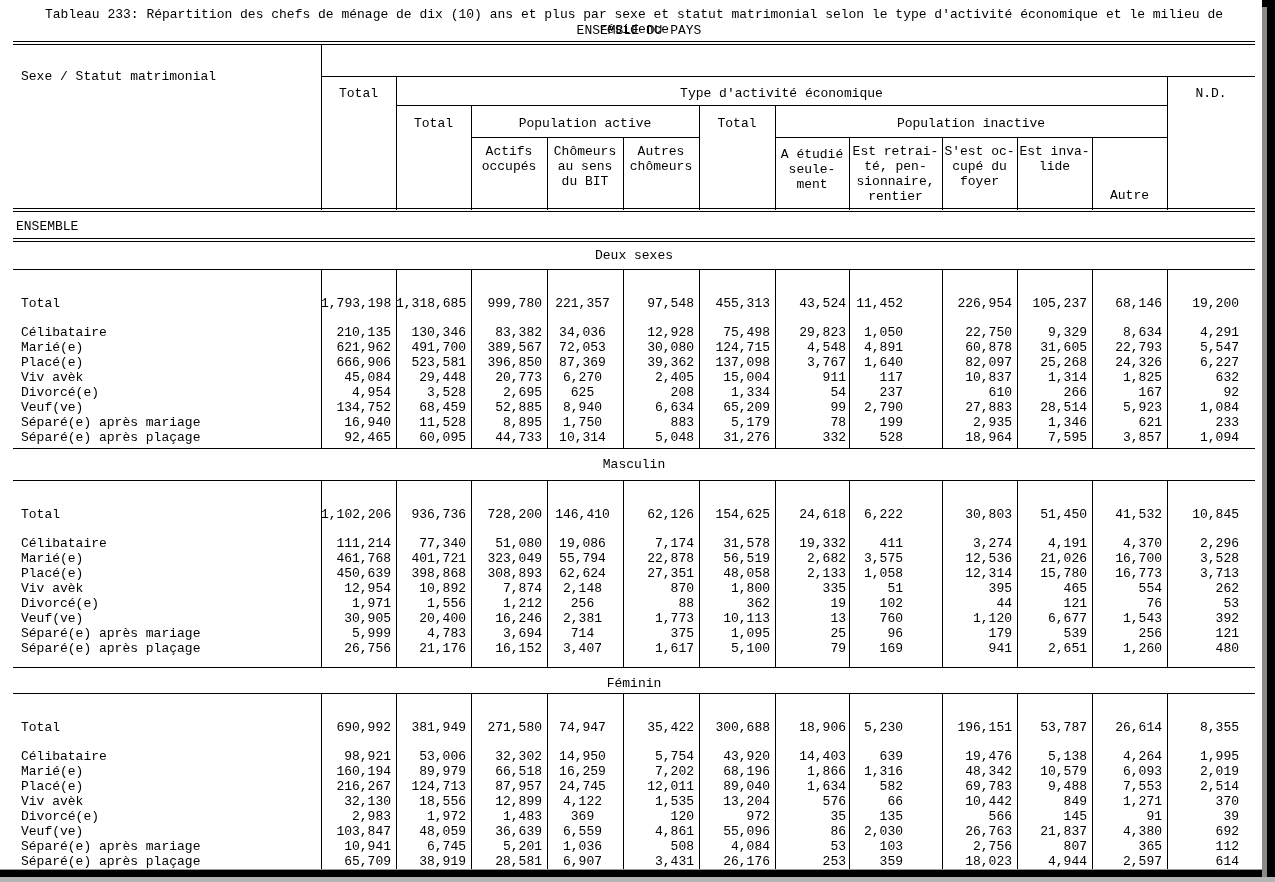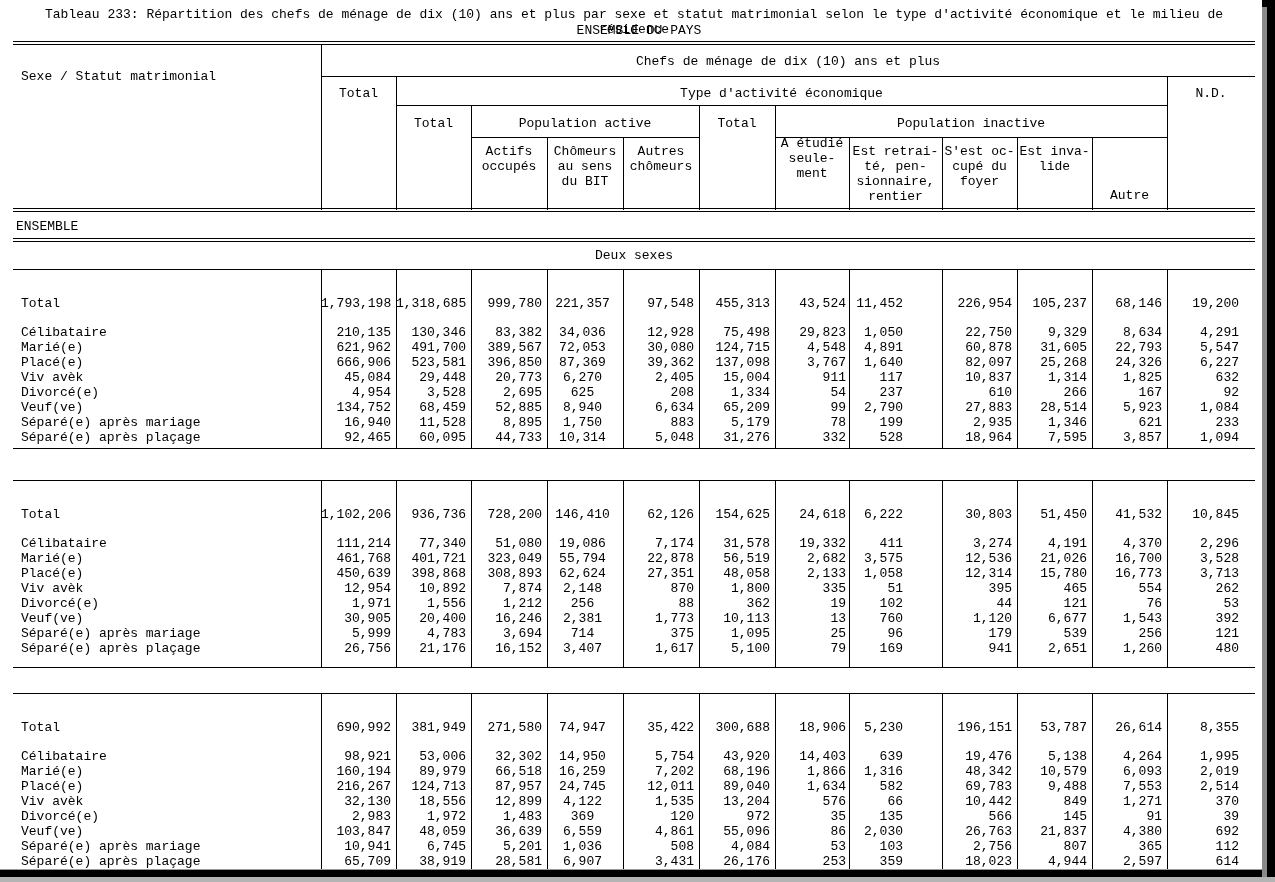--- a/index.html
+++ b/index.html
@@ -60,36 +60,35 @@
     <div class="vl" style="left:1004px;top:92px;height:73px;"></div>
     <div class="vl" style="left:1079px;top:92px;height:73px;"></div>
     <div class="vl" style="left:1154px;top:31px;height:134px;"></div>
 
     <div class="hl" style="left:308px;top:31px;width:934px;"></div>
     <div class="hl" style="left:383px;top:60px;width:771px;"></div>
     <div class="hl" style="left:458px;top:92px;width:228px;"></div>
     <div class="hl" style="left:762px;top:92px;width:392px;"></div>
 
     <div class="hcell" style="left:8px;top:24px;width:300px;text-align:left;">Sexe / Statut matrimonial</div>
-    <div class="hcell" style="left:308px;top:9px;width:934px;">Chefs de ménage de dix (10) ans et plus</div>
     <div class="hcell" style="left:308px;top:41px;width:75px;">Total</div>
     <div class="hcell" style="left:383px;top:41px;width:771px;">Type d'activité économique</div>
     <div class="hcell" style="left:1154px;top:41px;width:88px;">N.D.</div>
     <div class="hcell" style="left:383px;top:71px;width:75px;">Total</div>
     <div class="hcell" style="left:458px;top:71px;width:228px;">Population active</div>
     <div class="hcell" style="left:686px;top:71px;width:76px;">Total</div>
     <div class="hcell" style="left:762px;top:71px;width:392px;">Population inactive</div>
     <div class="hcell" style="left:458px;top:99px;width:76px;">Actifs
 occupés</div>
     <div class="hcell" style="left:534px;top:99px;width:76px;">Chômeurs
 au sens
 du BIT</div>
     <div class="hcell" style="left:610px;top:99px;width:76px;">Autres
 chômeurs</div>
-    <div class="hcell" style="left:762px;top:91px;width:74px;">A étudié
+    <div class="hcell" style="left:762px;top:102px;width:74px;">A étudié
 seule-
 ment</div>
     <div class="hcell" style="left:836px;top:99px;width:93px;">Est retrai-
 té, pen-
 sionnaire,
 rentier</div>
     <div class="hcell" style="left:929px;top:99px;width:75px;">S'est oc-
 cupé du
 foyer</div>
     <div class="hcell" style="left:1004px;top:99px;width:75px;">Est inva-
@@ -251,20 +250,21 @@
           <div class="c n c8">528</div>
           <div class="c n c9">18,964</div>
           <div class="c n c10">7,595</div>
           <div class="c n c11">3,857</div>
           <div class="c n c12">1,094</div>
         </div>
       </div>
   </div>
   <div class="sline" style="top:448px;"></div>
 
+  <div class="abs center" style="left:13px;top:457px;width:1242px;">Masculin</div>
   <div class="sline" style="top:480px;"></div>
   <div class="block" style="top:481px;height:186px;">
     <div class="grid-lines" style="position: absolute; left: 0px; top: 0px; width: 100%; height: 100%;">
         <div class="vl" style="left: 308px; top: 0px; height: 100%;"></div>
         <div class="vl" style="left: 383px; top: 0px; height: 100%;"></div>
         <div class="vl" style="left: 458px; top: 0px; height: 100%;"></div>
         <div class="vl" style="left: 534px; top: 0px; height: 100%;"></div>
         <div class="vl" style="left: 610px; top: 0px; height: 100%;"></div>
         <div class="vl" style="left: 686px; top: 0px; height: 100%;"></div>
         <div class="vl" style="left: 762px; top: 0px; height: 100%;"></div>
@@ -407,20 +407,21 @@
           <div class="c n c8">169</div>
           <div class="c n c9">941</div>
           <div class="c n c10">2,651</div>
           <div class="c n c11">1,260</div>
           <div class="c n c12">480</div>
         </div>
       </div>
   </div>
   <div class="sline" style="top:667px;"></div>
 
+  <div class="abs center" style="left:13px;top:676px;width:1242px;">Féminin</div>
   <div class="sline" style="top:693px;"></div>
   <div class="block" style="top:694px;height:175px;">
     <div class="grid-lines" style="position: absolute; left: 0px; top: 0px; width: 100%; height: 100%;">
         <div class="vl" style="left: 308px; top: 0px; height: 100%;"></div>
         <div class="vl" style="left: 383px; top: 0px; height: 100%;"></div>
         <div class="vl" style="left: 458px; top: 0px; height: 100%;"></div>
         <div class="vl" style="left: 534px; top: 0px; height: 100%;"></div>
         <div class="vl" style="left: 610px; top: 0px; height: 100%;"></div>
         <div class="vl" style="left: 686px; top: 0px; height: 100%;"></div>
         <div class="vl" style="left: 762px; top: 0px; height: 100%;"></div>

